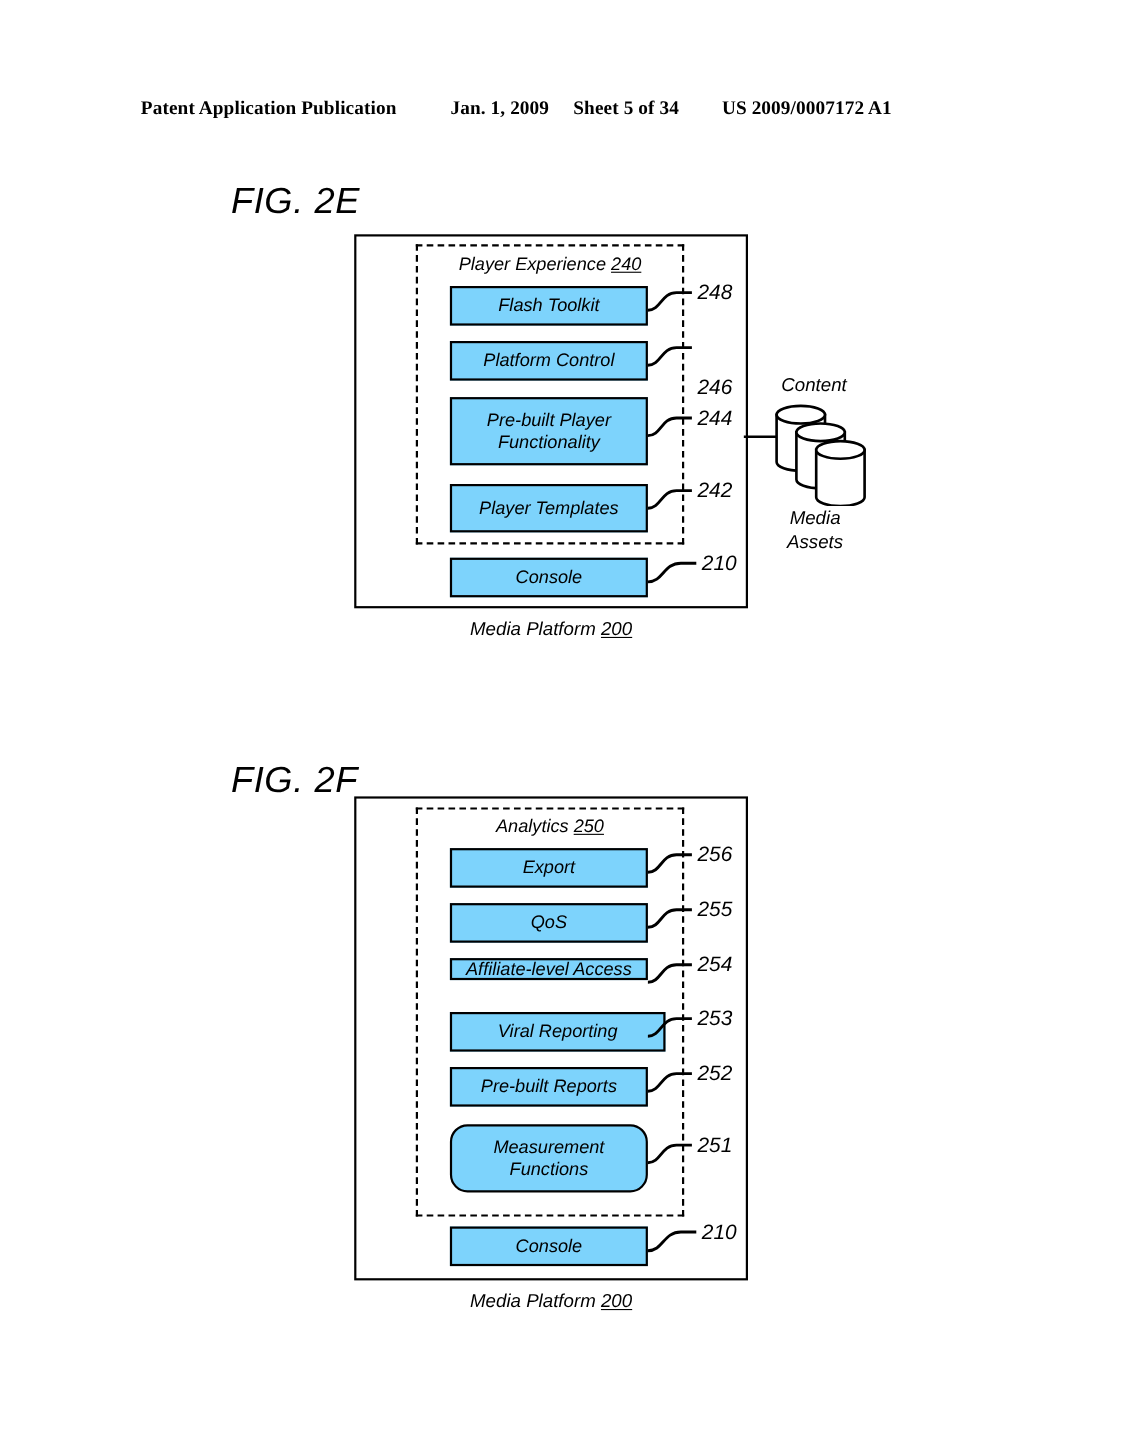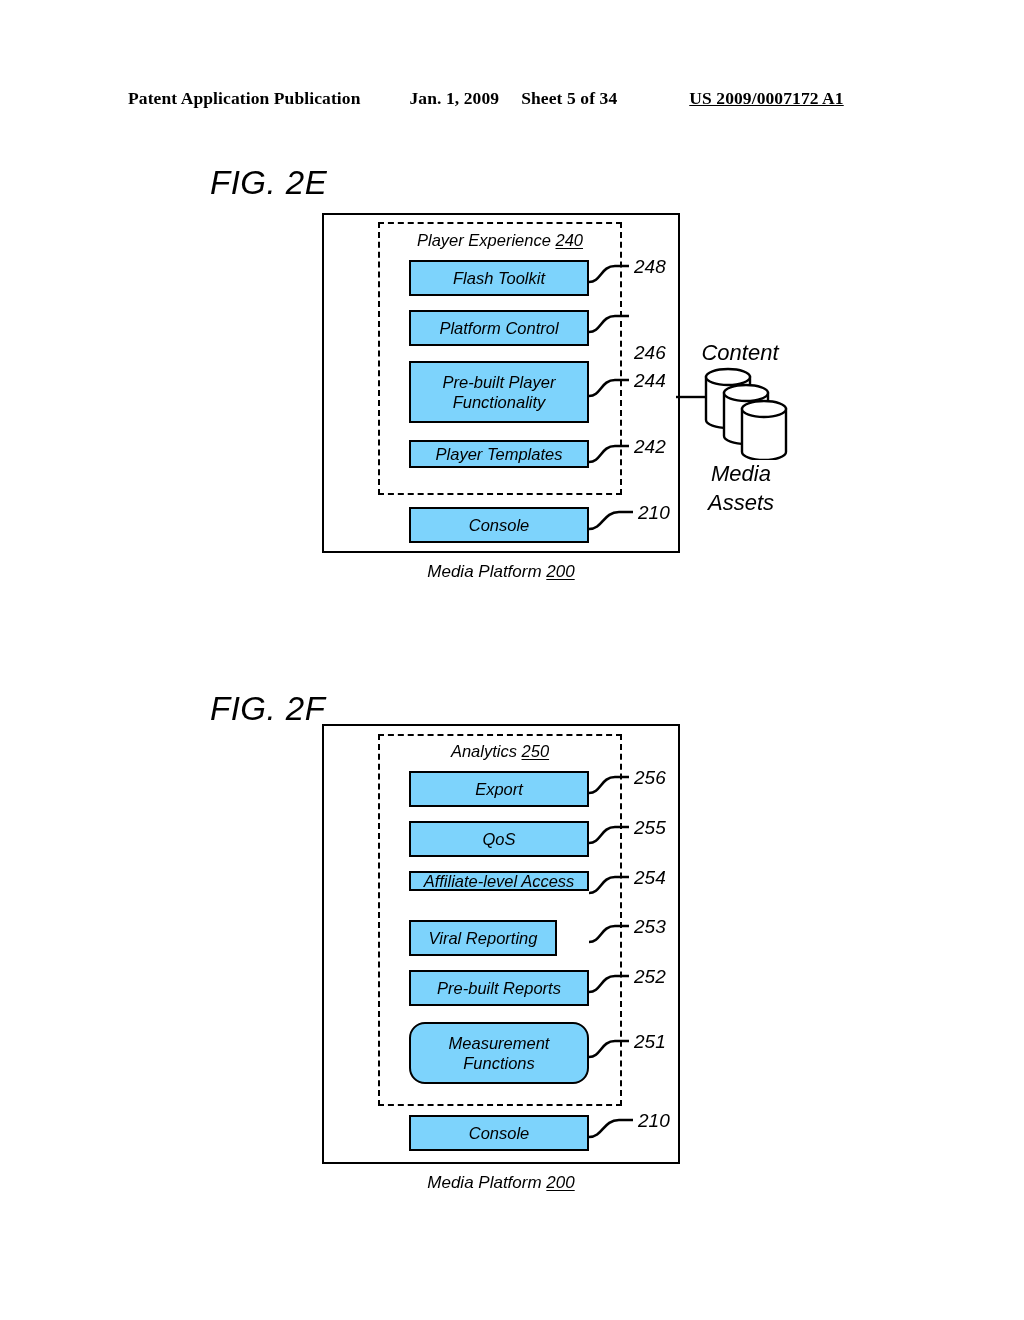--- a/index.html
+++ b/index.html
@@ -22,21 +22,21 @@
     align-items:baseline;
     font-family:"Liberation Serif", serif;
     font-weight:bold;
     font-size:17.5px;
     letter-spacing:0.1px;
     white-space:nowrap;
   }
   .pubheader .h-title{}
   .pubheader .h-date{margin-left:49px;}
   .pubheader .h-sheet{margin-left:22px;}
-  .pubheader .h-num{margin-left:72px;text-decoration:underline;}
+  .pubheader .h-num{margin-left:39px;}
 
   
   .figtitle{
     position:absolute;
     font-family:"Liberation Sans", sans-serif;
     font-style:italic;
     font-size:33px;
     font-weight:500;
     letter-spacing:0.5px;
     white-space:nowrap;
@@ -100,21 +100,21 @@
   .platformlabel .refnum{
     text-decoration:underline;
     text-underline-offset:2px;
   }
   .leader{position:absolute;overflow:visible;}
   .dbgroup{position:absolute;}
   .dblabel{
     position:absolute;
     font-family:"Liberation Sans", sans-serif;
     font-style:italic;
-    font-size:22px;
+    font-size:17px;
     white-space:nowrap;
     text-align:center;
     line-height:1.3;
   }
 </style>
 </head>
 <body>
 
 <div class="sheet">
 
@@ -133,21 +133,21 @@
 
   <div class="grouplabel" style="left:378px;top:231px;width:244px;">
     <span>Player Experience </span>
     <span class="refnum">240</span>
   </div>
 
   <div class="modbox" style="left:409px;top:260px;width:180px;height:36px;">Flash Toolkit</div>
   <div class="modbox" style="left:409px;top:310px;width:180px;height:36px;">Platform Control</div>
   <div class="modbox" style="left:409px;top:361px;width:180px;height:62px;white-space:pre-line;">Pre-built Player
 Functionality</div>
-  <div class="modbox" style="left:409px;top:440px;width:180px;height:28px;">Player Templates</div>
+  <div class="modbox" style="left:409px;top:440px;width:180px;height:44px;">Player Templates</div>
   <div class="modbox" style="left:409px;top:507px;width:180px;height:36px;">Console</div>
 
   <svg class="leader" style="left:585px;top:250px;width:60px;height:310px;" viewBox="0 0 60 310">
 
     <path d="M4,32 C16,32 16,16 30,16 L44,16" fill="none" stroke="#000" stroke-width="2.6"></path>
 
     <path d="M4,82 C16,82 16,66 30,66 L44,66" fill="none" stroke="#000" stroke-width="2.6"></path>
 
     <path d="M4,146 C16,146 16,130 30,130 L44,130" fill="none" stroke="#000" stroke-width="2.6"></path>
 
@@ -199,21 +199,21 @@
   <div class="dashbox" style="left:378px;top:734px;width:244px;height:372px;"></div>
 
   <div class="grouplabel" style="left:378px;top:742px;width:244px;">
     <span>Analytics </span>
     <span class="refnum">250</span>
   </div>
 
   <div class="modbox" style="left:409px;top:821px;width:180px;height:36px;">QoS</div>
   <div class="modbox" style="left:409px;top:771px;width:180px;height:36px;">Export</div>
   <div class="modbox" style="left:409px;top:871px;width:180px;height:20px;">Affiliate-level Access</div>
-  <div class="modbox" style="left:409px;top:920px;width:148px;height:36px;">Viral Reporting</div>
+  <div class="modbox" style="left:409px;top:920px;width:196px;height:36px;">Viral Reporting</div>
   <div class="modbox" style="left:409px;top:970px;width:180px;height:36px;">Pre-built Reports</div>
   <div class="modbox" style="left:409px;top:1022px;width:180px;height:62px;white-space:pre-line;border-radius:16px;">Measurement
 Functions</div>
   <div class="modbox" style="left:409px;top:1115px;width:180px;height:36px;">Console</div>
 
   <svg class="leader" style="left:585px;top:762px;width:60px;height:400px;" viewBox="0 0 60 400">
 
     <path d="M4,31 C16,31 16,15 30,15 L44,15" fill="none" stroke="#000" stroke-width="2.6"></path>
 
     <path d="M4,81 C16,81 16,65 30,65 L44,65" fill="none" stroke="#000" stroke-width="2.6"></path>

